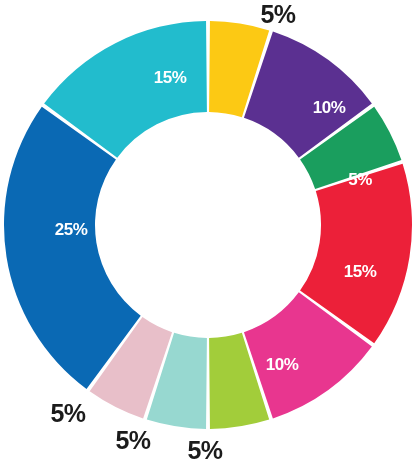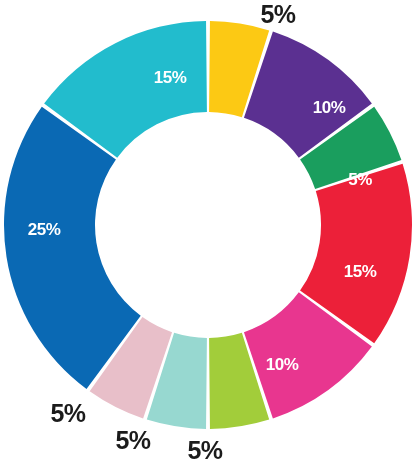--- a/index.html
+++ b/index.html
@@ -65,16 +65,16 @@
   </svg>
   <div id="labels-layer">
       <div class="slice-label label-outside" style="left: 278px; top: 14px; color: rgb(27, 27, 27);">5%</div>
       <div class="slice-label label-inside" style="left: 329px; top: 108px; color: rgb(255, 255, 255);">10%</div>
       <div class="slice-label label-inside" style="left: 360px; top: 180px; color: rgb(255, 255, 255);">5%</div>
       <div class="slice-label label-inside" style="left: 360px; top: 272px; color: rgb(255, 255, 255);">15%</div>
       <div class="slice-label label-inside" style="left: 282px; top: 365px; color: rgb(255, 255, 255);">10%</div>
       <div class="slice-label label-outside" style="left: 205px; top: 450px; color: rgb(27, 27, 27);">5%</div>
       <div class="slice-label label-outside" style="left: 133px; top: 440px; color: rgb(27, 27, 27);">5%</div>
       <div class="slice-label label-outside" style="left: 68px; top: 413px; color: rgb(27, 27, 27);">5%</div>
-      <div class="slice-label label-inside" style="left: 44px; top: 230px; color: rgb(255, 255, 255);">25%</div>
+      <div class="slice-label label-inside" style="left: 71px; top: 230px; color: rgb(255, 255, 255);">25%</div>
       <div class="slice-label label-inside" style="left: 170px; top: 78px; color: rgb(255, 255, 255);">15%</div>
     </div>
 </div>
 
 </body></html>

